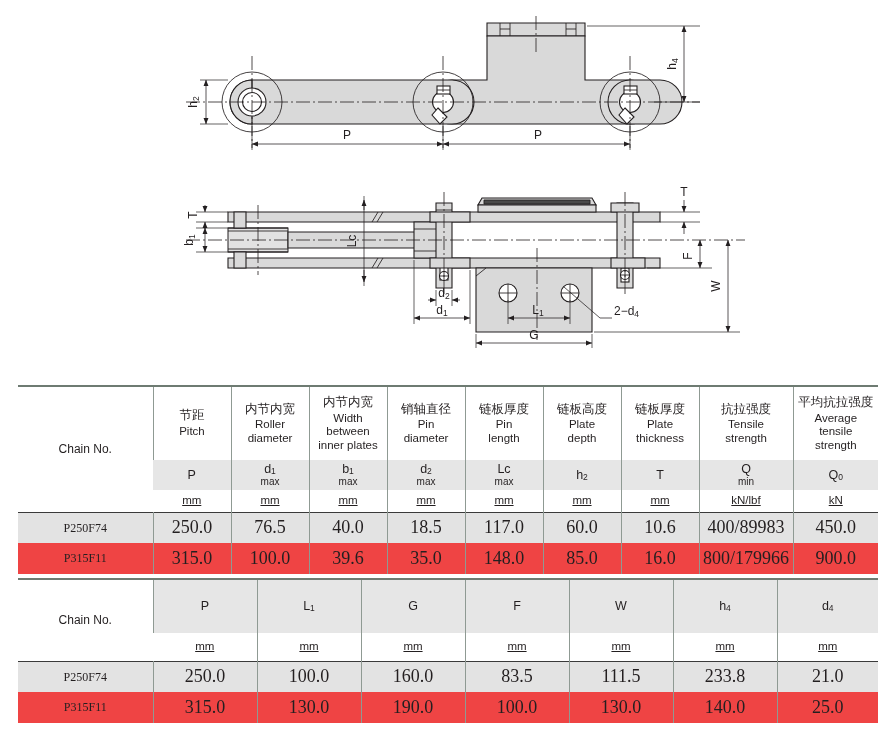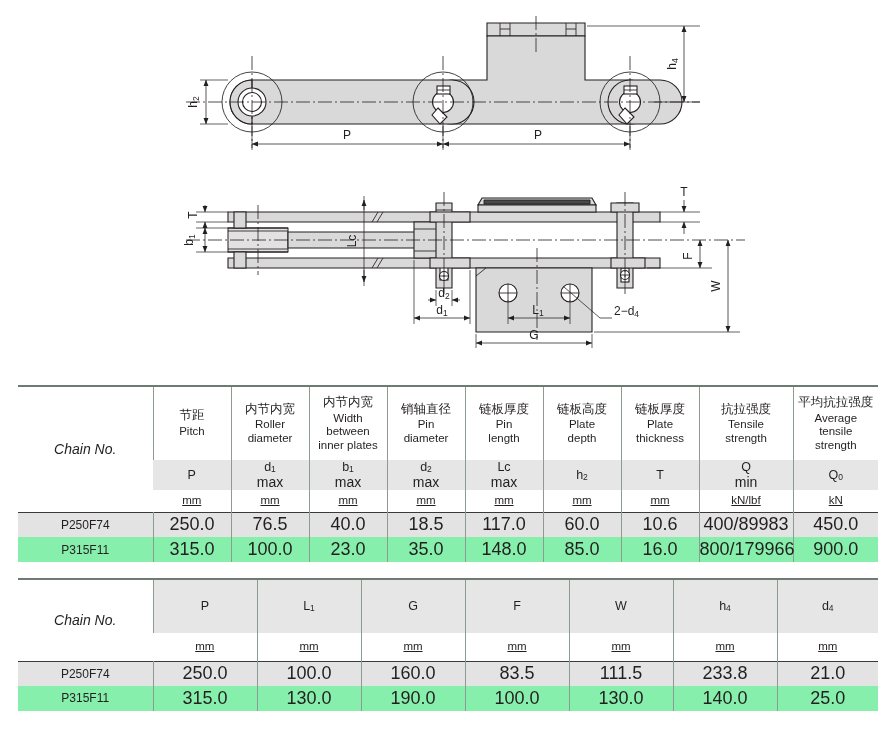--- a/index.html
+++ b/index.html
@@ -61,46 +61,45 @@
     font-weight: normal;
     border-left: 1px solid #8f9a93;
     line-height: 1.18;
   }
   table.spec td:first-child, table.spec th:first-child { border-left: none; }
 
   .rule-top  { border-top: 2px solid #6e7b72; }
   .rule-bot  { border-bottom: 1.4px solid #3a3a3a; }
 
   .hdr-name {
-    font-size: 14px;
-    font-style: italic;
+    font-size: 12px;
   }
   .cn {
     font-size: 12.5px;
     display: block;
     margin-bottom: 2px;
   }
   .en {
     font-size: 11.5px;
     display: block;
   }
   .shaded { background: #e6e6e6; }
   .rowshade { background: #e3e3e3; }
-  .rowplain { background: #86efac; }
+  .rowplain { background: #ef4444; }
   .unit { font-size: 11.5px; text-decoration: underline; }
   .sym { font-size: 12.5px; }
   .sub { font-size: 8.5px; vertical-align: baseline; position: relative; top: 1px; }
-  .minmax { font-size: 14px; display: block; margin-top: -1px; }
+  .minmax { font-size: 10px; display: block; margin-top: -1px; }
   .val { font-size: 18px; }
   .firstcol { font-size: 12px; }
 
   .h-name   { height: 74px; }
   .h-sym    { height: 30px; }
   .h-unit   { height: 22px; }
-  .h-data   { height: 25px; }
+  .h-data   { height: 31px; font-family: Liberation Serif, serif; }
   .h2-name  { height: 54px; }
   .h2-unit  { height: 28px; }
 </style>
 </head>
 <body>
 
 <div class="page">
 
 
   <div class="drawing">
@@ -423,21 +422,21 @@
           <td class="val">60.0</td>
           <td class="val">10.6</td>
           <td class="val">400/89983</td>
           <td class="val">450.0</td>
         </tr>
 
         <tr class="rowplain h-data">
           <td class="firstcol">P315F11</td>
           <td class="val">315.0</td>
           <td class="val">100.0</td>
-          <td class="val">23.0</td>
+          <td class="val">39.6</td>
           <td class="val">35.0</td>
           <td class="val">148.0</td>
           <td class="val">85.0</td>
           <td class="val">16.0</td>
           <td class="val">800/179966</td>
           <td class="val">900.0</td>
         </tr>
       </tbody>
     </table>
   </div>

